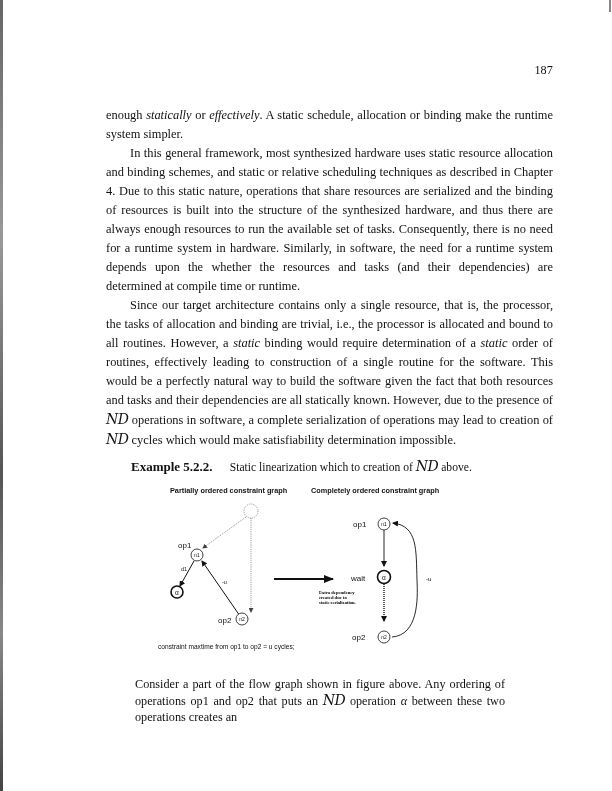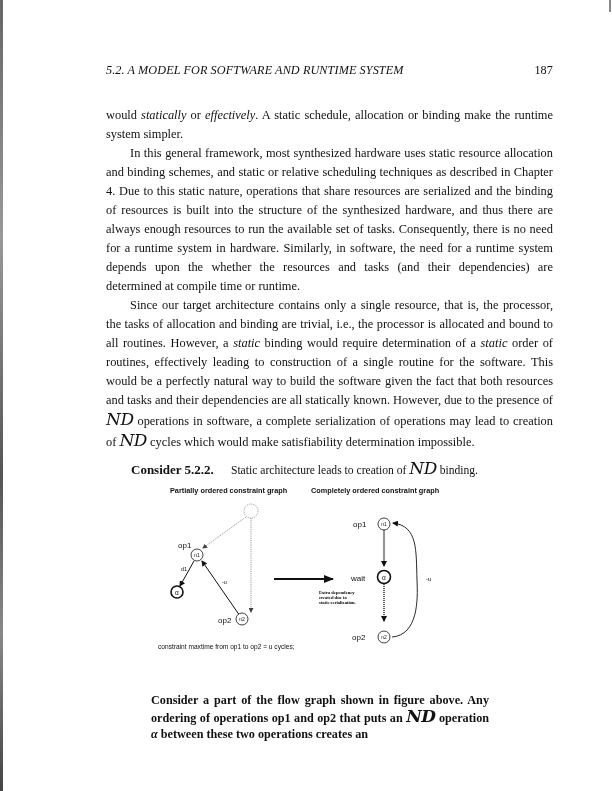--- a/index.html
+++ b/index.html
@@ -22,56 +22,55 @@
   .running-head .page-no {
     position: absolute; right: 0; top: 0; font-style: normal;
   }
   .body-text {
     position: absolute; left: 106px; width: 447px;
     font-size: 12.4px; line-height: 19px; text-align: justify;
   }
   .body-text p { margin: 0; }
   .body-text p.indent { text-indent: 24px; }
   .body-text em { font-style: italic; }
-  .nd { font-family: "DejaVu Serif", serif; font-style: italic; font-size: 17px; letter-spacing: -0.5px; }
+  .nd { font-family: "DejaVu Serif", serif; font-style: italic; font-size: 14px; letter-spacing: -0.5px; }
   #para-block { top: 106px; }
   .example {
     position: absolute; left: 131px; top: 458px; font-size: 12.4px;
   }
   .example .ex-label { font-weight: bold; font-size: 13px; margin-right: 14px; }
   .example .ex-caption { font-size: 11.6px; }
   .figure { position: absolute; left: 136px; top: 480px; width: 340px; height: 180px; }
   .figure svg { position: absolute; left: 0; top: 0; }
   .fig-txt { font-family: "Liberation Sans", "DejaVu Sans", sans-serif; fill: #111; }
   .closing {
     position: absolute; left: 135px; top: 676px; width: 370px;
     font-size: 12.2px; line-height: 16px; text-align: justify;
   }
-  .closing p { margin: 16px; font-weight: bold; }
+  .closing p { margin: 0; }
 </style>
 </head>
 <body>
 
 <div class="scan-edge"></div>
 <div class="scan-edge-right"></div>
 
 <div class="running-head">
-  <span>5.2.  A MODEL FOR SOFTWARE AND RUNTIME SYSTEM</span>
   <span class="page-no">187</span>
 </div>
 
 <div class="body-text" id="para-block">
-  <p><span>would </span><em>statically</em><span> or </span><em>effectively</em><span>.  A static schedule, allocation or binding make the runtime system simpler.</span></p>
+  <p><span>enough </span><em>statically</em><span> or </span><em>effectively</em><span>.  A static schedule, allocation or binding make the runtime system simpler.</span></p>
   <p class="indent">In this general framework, most synthesized hardware uses static resource allocation and binding schemes, and static or relative scheduling techniques as described in Chapter 4.  Due to this static nature, operations that share resources are serialized and the binding of resources is built into the structure of the synthesized hardware, and thus there are always enough resources to run the available set of tasks.  Consequently, there is no need for a runtime system in hardware.  Similarly, in software, the need for a runtime system depends upon the whether the resources and tasks (and their dependencies) are determined at compile time or runtime.</p>
   <p class="indent"><span>Since our target architecture contains only a single resource, that is, the processor, the tasks of allocation and binding are trivial, i.e., the processor is allocated and bound to all routines.  However, a </span><em>static</em><span> binding would require determination of a </span><em>static</em><span> order of routines, effectively leading to construction of a single routine for the software.  This would be a perfectly natural way to build the software given the fact that both resources and tasks and their dependencies are all statically known.  However, due to the presence of </span><span class="nd">ND</span><span> operations in software, a complete serialization of operations may lead to creation of </span><span class="nd">ND</span><span> cycles which would make satisfiability determination impossible.</span></p>
 </div>
 
 <div class="example">
-  <span class="ex-label">Consider 5.2.2.</span>
-  <span class="ex-caption"><span>Static architecture leads to creation of </span><span class="nd">ND</span><span> binding.</span></span>
+  <span class="ex-label">Example 5.2.2.</span>
+  <span class="ex-caption"><span>Static linearization which to creation of </span><span class="nd">ND</span><span> above.</span></span>
 </div>
 
 <div class="figure">
   <svg width="340" height="180" viewBox="0 0 340 180">
     <defs>
       <marker id="ah" markerWidth="6" markerHeight="6" refX="5" refY="3" orient="auto" markerUnits="userSpaceOnUse">
         <path d="M0,0 L6,3 L0,6 z" fill="#111"></path>
       </marker>
       <marker id="ahs" markerWidth="5" markerHeight="5" refX="4" refY="2.5" orient="auto" markerUnits="userSpaceOnUse">
         <path d="M0,0 L5,2.5 L0,5 z" fill="#444"></path>

